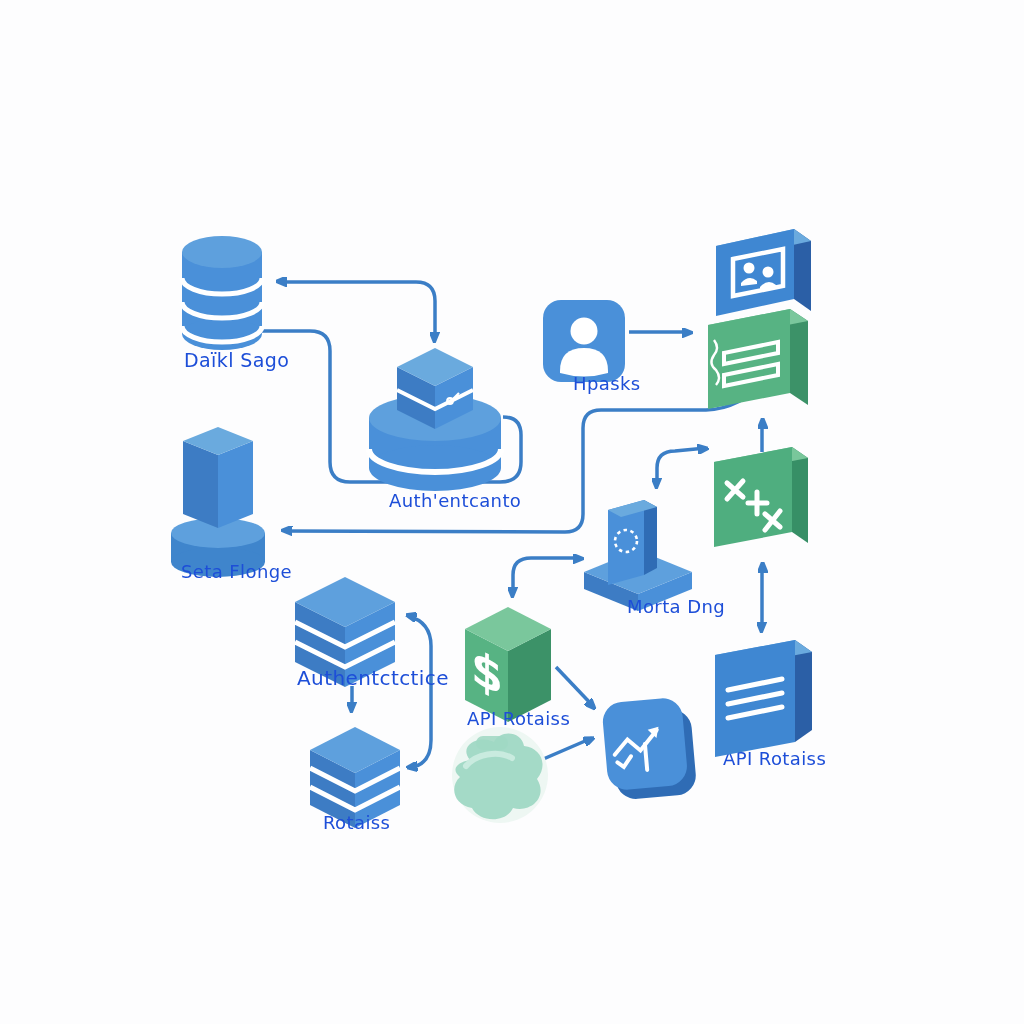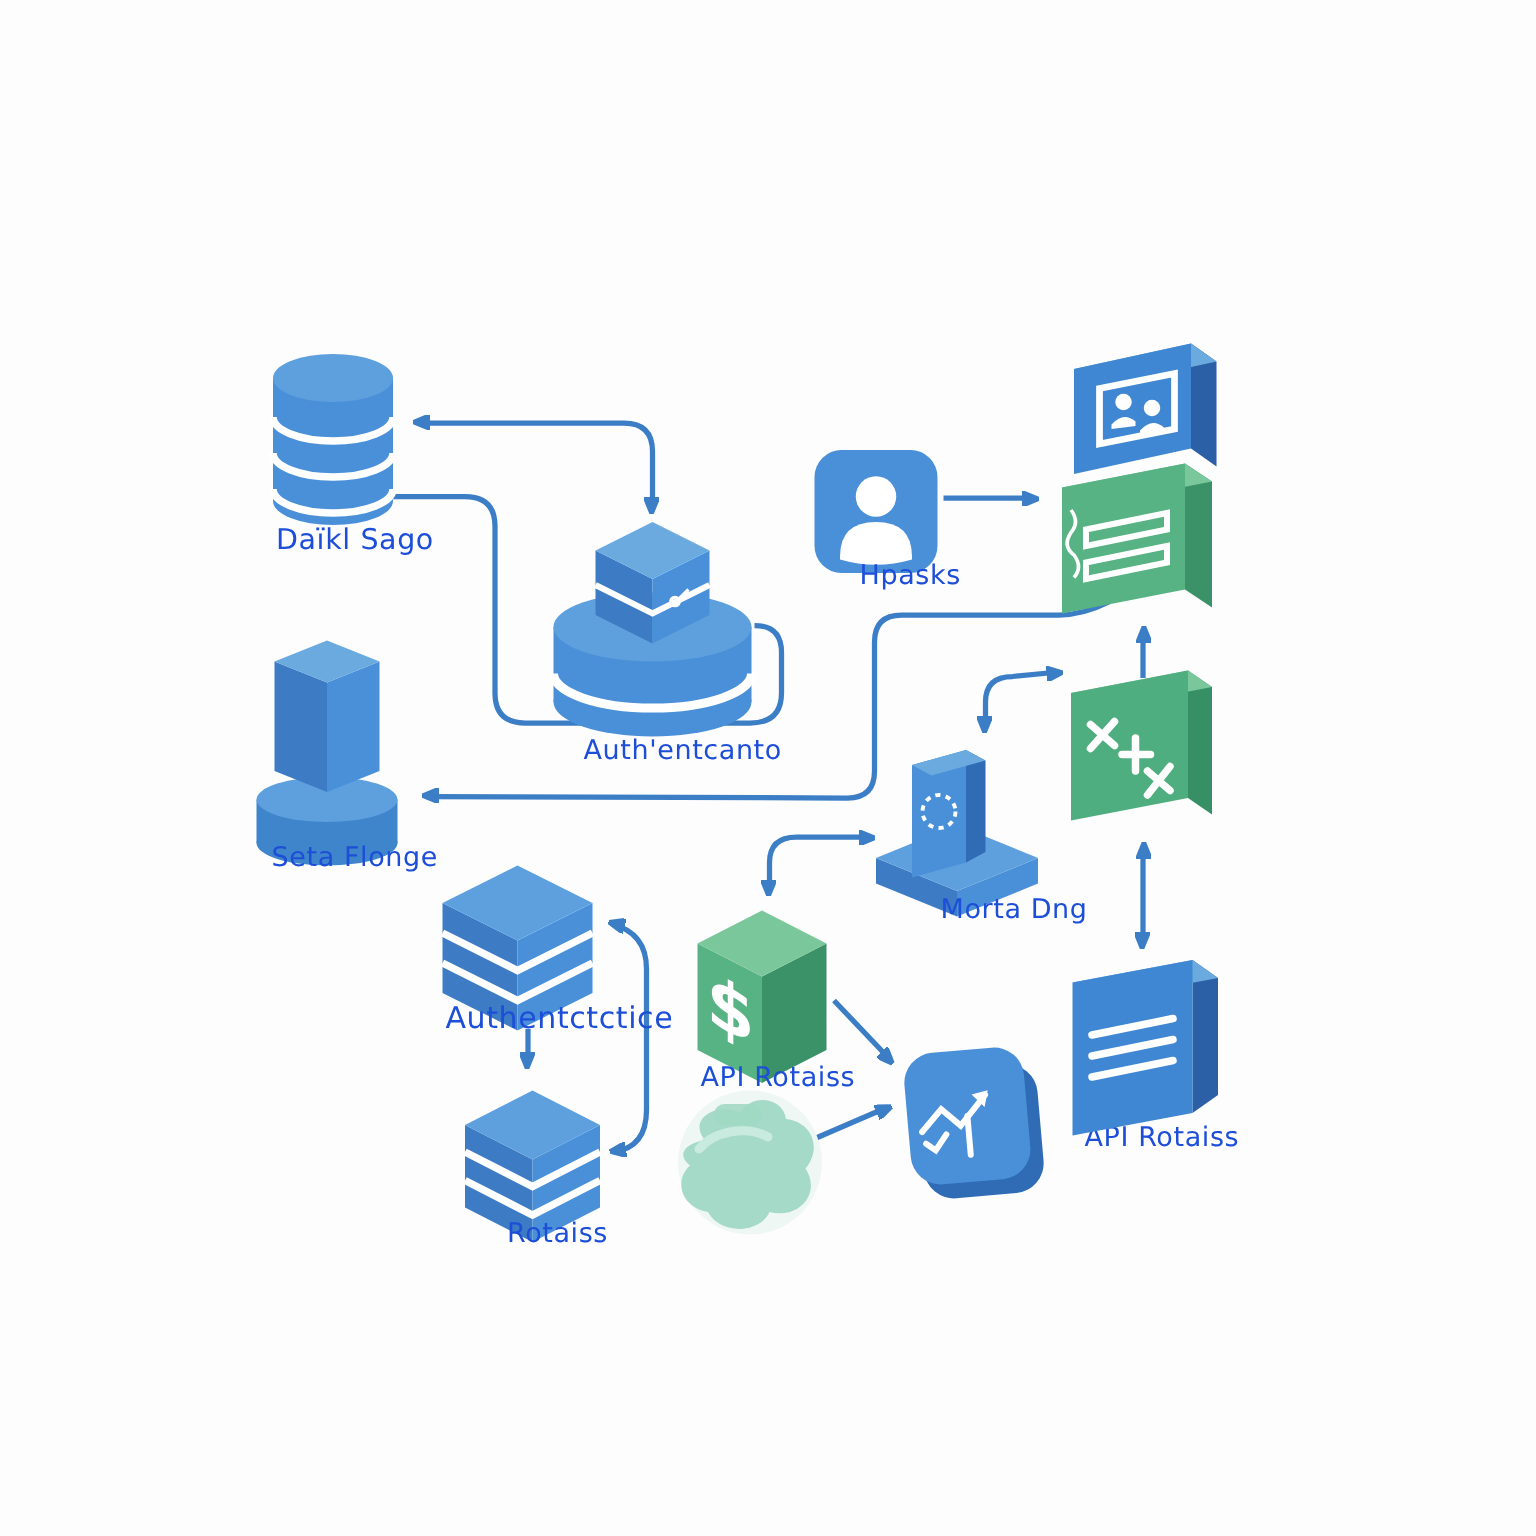--- a/index.html
+++ b/index.html
@@ -178,21 +178,21 @@
                C450,769 458,762 470,760 Z" fill="#9fd8c4" opacity="0.95"></path>
       <path d="M466,766 C476,754 498,750 512,758" stroke="#c9ebdf" stroke-width="6" stroke-linecap="round" fill="none"></path>
     </g>
   </svg>
 
   <div class="lbl" style="left:184px;top:349px;font-size:19px;">Daïkl Sago</div>
   <div class="lbl" style="left:389px;top:490px;">Auth'entcanto</div>
   <div class="lbl" style="left:554px;top:373px;margin-left:19px;">Hpasks</div>
   <div class="lbl" style="left:181px;top:561px;">Seta Flonge</div>
   <div class="lbl small" style="left:297px;top:666px;">Authentctctice</div>
-  <div class="lbl" style="left:338px;top:812px;">Rotaiss</div>
+  <div class="lbl" style="left:323px;top:812px;">Rotaiss</div>
   <div class="lbl" style="left:467px;top:708px;">API Rotaiss</div>
   <div class="lbl" style="left:627px;top:596px;">Morta Dng</div>
   <div class="lbl" style="left:723px;top:748px;">API Rotaiss</div>
 
   <svg style="position:absolute;left:0;top:0;pointer-events:none;" width="1024" height="1024" viewBox="0 0 1024 1024">
     <g>
       <polygon points="795,640 812,652 812,730 795,742" fill="#2b5fa6"></polygon>
       <polygon points="715,655 795,640 812,652 732,667" fill="#6aaade"></polygon>
       <polygon points="715,655 795,640 795,742 715,757" fill="#3f87d2"></polygon>
       <g stroke="#ffffff" stroke-width="5" stroke-linecap="round">

